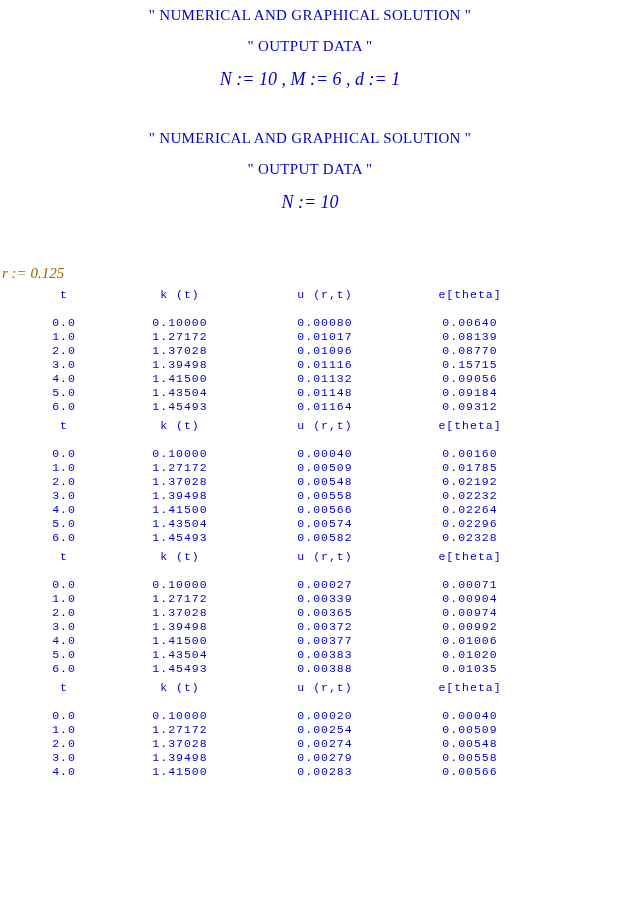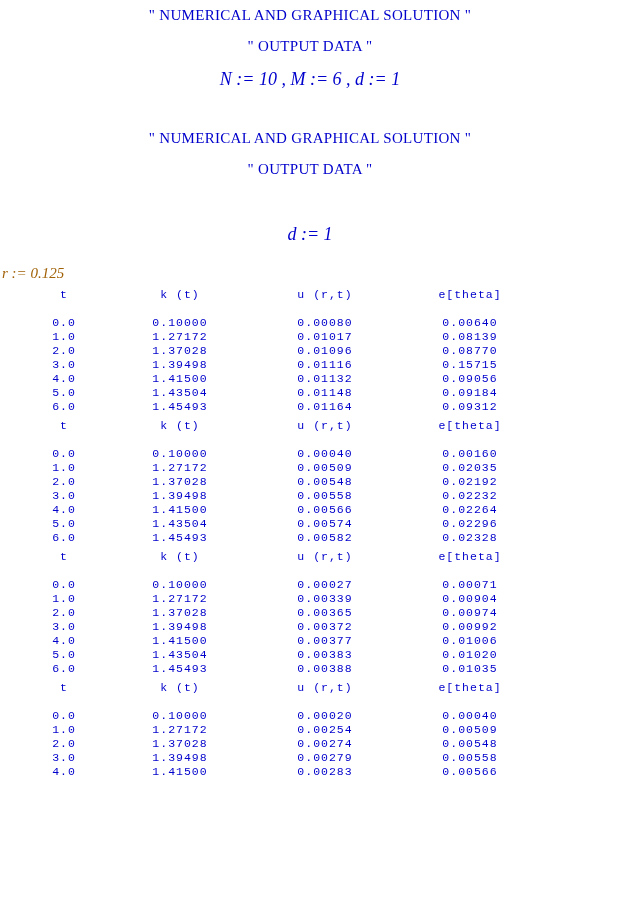--- a/index.html
+++ b/index.html
@@ -87,23 +87,23 @@
     <div class="blockgap-1"></div>
     <div class="center-line subtitle">"  OUTPUT  DATA  "</div>
     <div class="blockgap-1"></div>
     <div class="center-line mathline">N := 10 , M := 6 , d := 1</div>
     <div class="blockgap-2"></div>
     <div class="blockgap-2"></div>
     <div class="center-line title">" NUMERICAL AND GRAPHICAL SOLUTION "</div>
     <div class="blockgap-1"></div>
     <div class="center-line subtitle">"  OUTPUT  DATA  "</div>
     <div class="blockgap-1"></div>
+    <div class="center-line mathline">N := 10</div>
     <div class="blockgap-3"></div>
     <div class="blockgap-3"></div>
-    <div class="center-line mathline">d := 1</div>
   </div>
 
   <div class="blockgap-2"></div>
 
   <div id="sections-root">
       <div class="section">
         <div class="r-label">r := 0.125</div>
         <table class="datatable">
           <thead>
             <tr>
@@ -173,21 +173,21 @@
             <tr>
               <td class="c0">0.0</td>
               <td class="c1">0.10000</td>
               <td class="c2">0.00040</td>
               <td class="c3">0.00160</td>
             </tr>
             <tr>
               <td class="c0">1.0</td>
               <td class="c1">1.27172</td>
               <td class="c2">0.00509</td>
-              <td class="c3">0.02035</td>
+              <td class="c3">0.01785</td>
             </tr>
             <tr>
               <td class="c0">2.0</td>
               <td class="c1">1.37028</td>
               <td class="c2">0.00548</td>
               <td class="c3">0.02192</td>
             </tr>
             <tr>
               <td class="c0">3.0</td>
               <td class="c1">1.39498</td>

